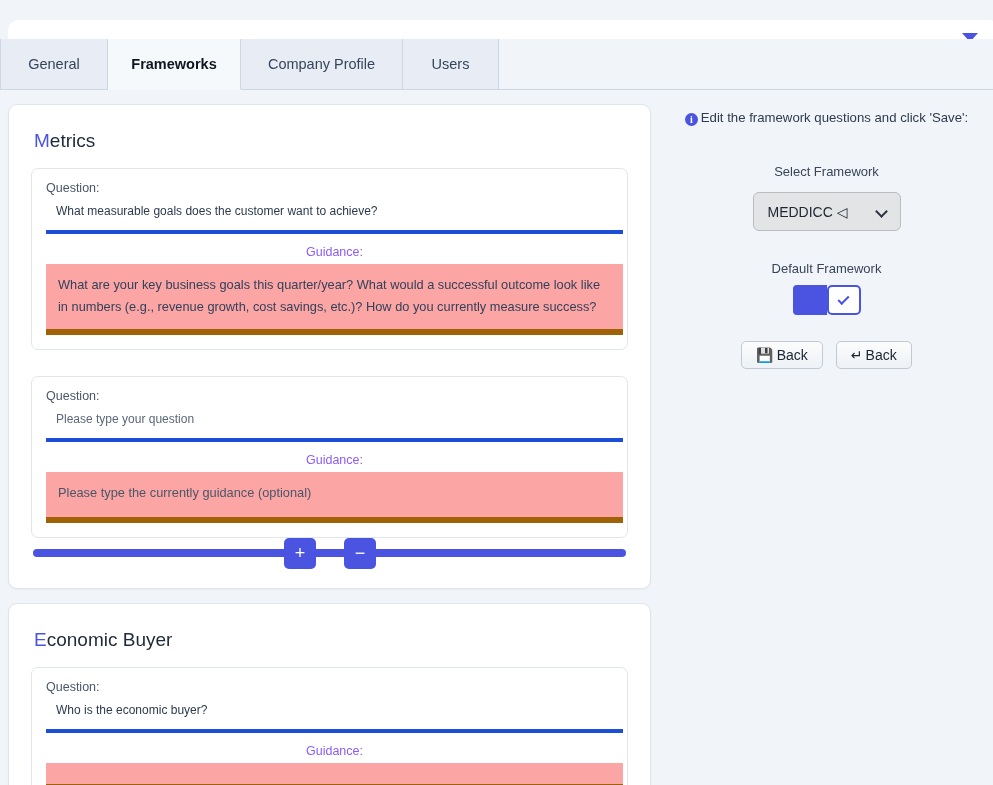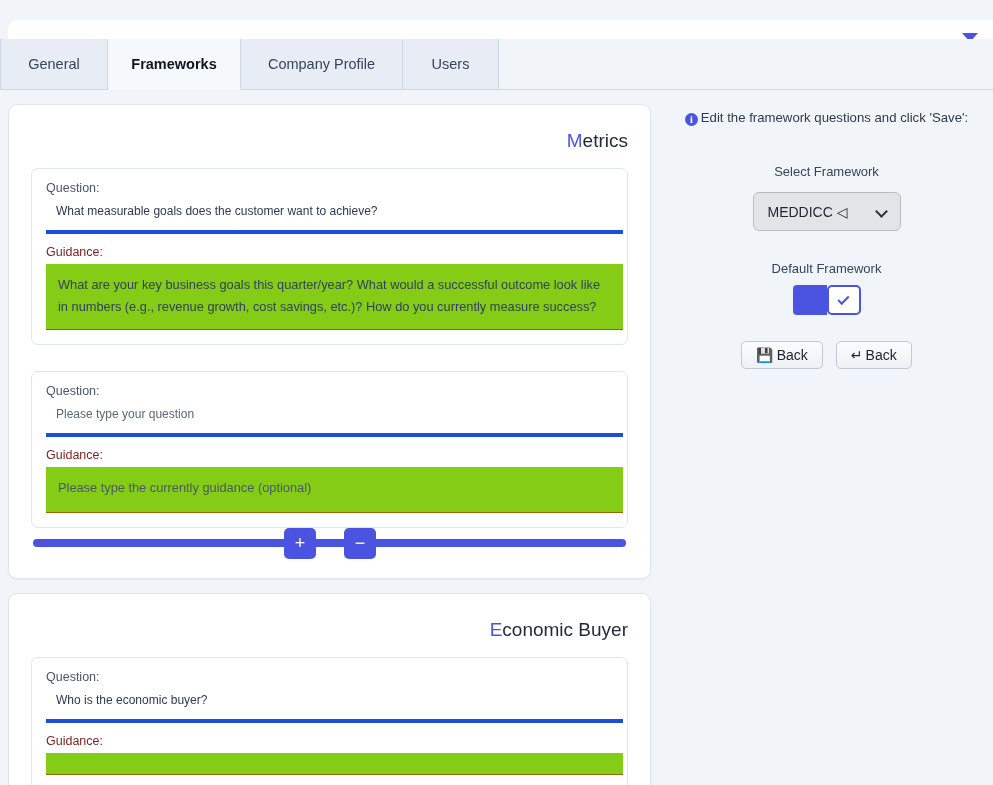--- a/index.html
+++ b/index.html
@@ -110,21 +110,20 @@
     border-radius: 9px;
     padding: 22px 22px 16px 22px;
     margin-bottom: 14px;
     box-shadow: 0 1px 2px rgba(20,30,50,0.04);
   }
   .section-title {
     font-size: 19px;
     color: #1f2937;
     margin: 3px 0 16px 3px;
     font-weight: normal;
-    text-align: right;
   }
   .section-title .initial { color: #4a54e1; }
 
   .qbox {
     border: 1px solid #e1e6ee;
     border-radius: 7px;
     padding: 12px 4px 0 14px;
     background: #ffffff;
   }
   .qbox + .qbox { margin-top: 26px; }
@@ -139,26 +138,27 @@
     color: #2c3a4e;
     padding: 4px 0 12px 10px;
     border-bottom: 4px solid #1d4ed8;
     min-height: 34px;
     cursor: text;
   }
   .question-line.placeholder { color: #5b6678; }
 
   .guidance-label {
     font-size: 12.5px;
-    color: #7f1d1d;
+    color: #8b5cf6;
     margin: 11px 0 5px 0;
+    text-align: center;
   }
   .guidance-box {
-    background: #84cc16;
-    border-bottom: 1px solid #a16207;
+    background: #fca5a5;
+    border-bottom: 6px solid #a16207;
     padding: 10px 12px 11px 12px;
     font-size: 12.8px;
     line-height: 1.72;
     color: #33415a;
     cursor: text;
     margin-bottom: 14px;
   }
   .guidance-box.placeholder { color: #4b5668; padding-bottom: 13px; }
 
   

